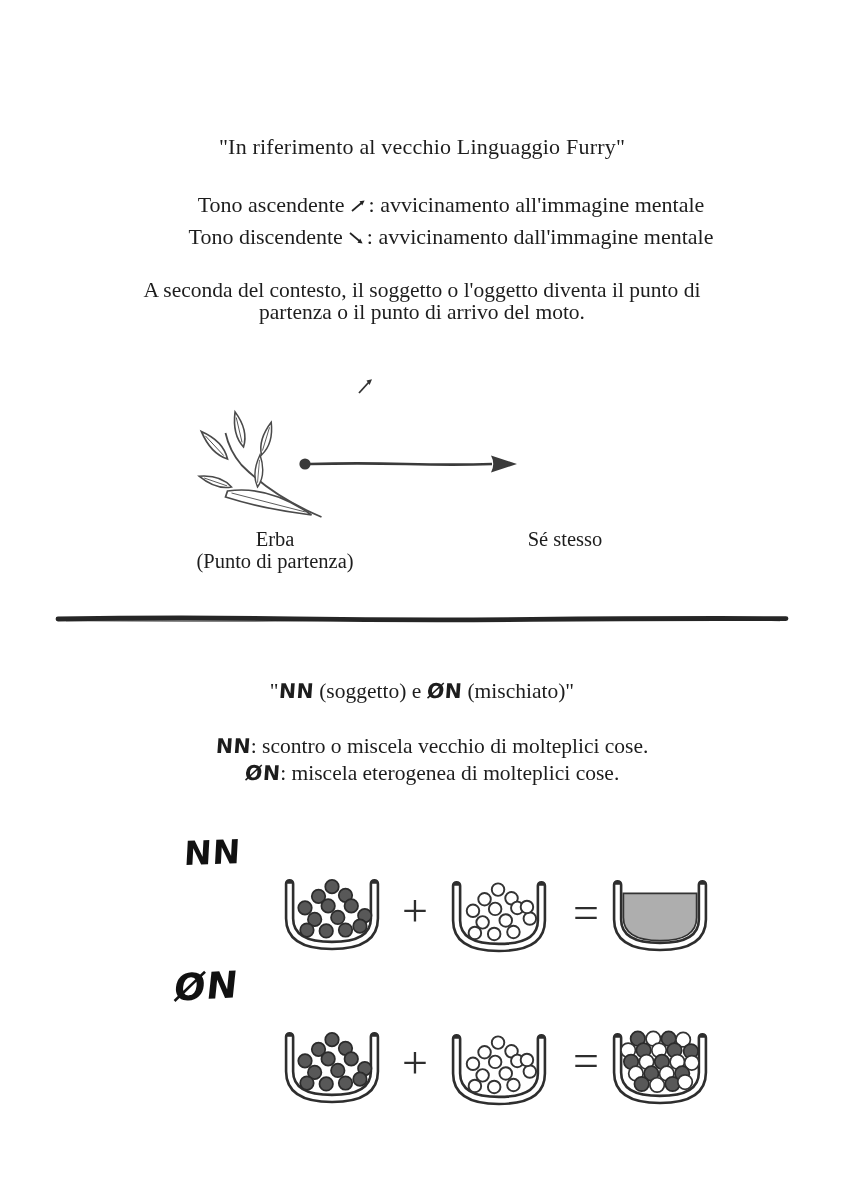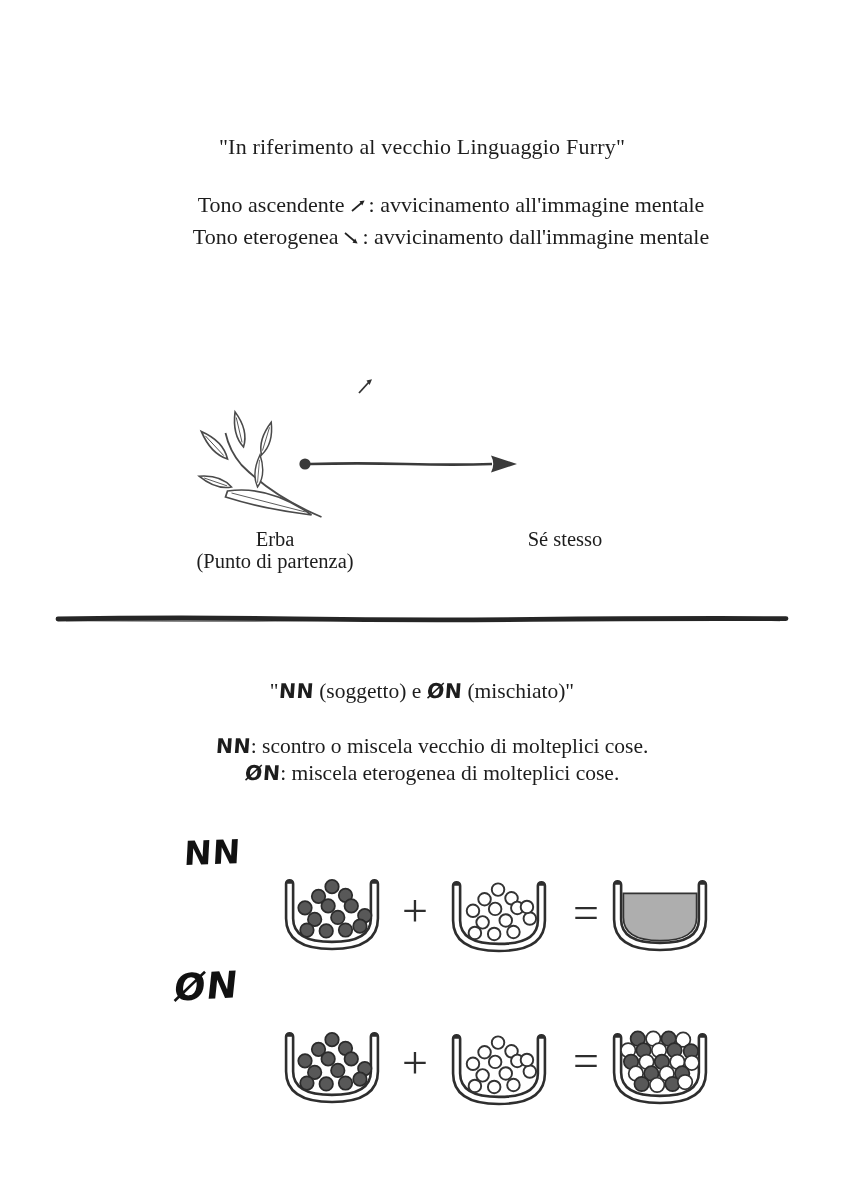--- a/index.html
+++ b/index.html
@@ -133,28 +133,30 @@
   <div class="abs centered title">"In riferimento al vecchio Linguaggio Furry"</div>
 
   <div class="abs centered tones">
     <div>
       <span>Tono ascendente</span><svg class="tone-arrow" width="16" height="14" viewBox="0 0 16 14">
         <path d="M2,12 L12,3.5" stroke="#222" stroke-width="1.7" fill="none"></path>
         <path d="M9.5,2.2 L14.6,1.6 L12.2,6.6 Z" fill="#222"></path>
       </svg><span>: avvicinamento all'immagine mentale</span>
     </div>
     <div>
-      <span>Tono eterogenea</span><svg class="tone-arrow" width="16" height="14" viewBox="0 0 16 14">
+      <span>Tono discendente</span><svg class="tone-arrow" width="16" height="14" viewBox="0 0 16 14">
         <path d="M2,2 L12,10.5" stroke="#222" stroke-width="1.7" fill="none"></path>
         <path d="M9.5,11.8 L14.6,12.4 L12.2,7.4 Z" fill="#222"></path>
       </svg><span>: avvicinamento dall'immagine mentale</span>
     </div>
   </div>
 
   <div class="abs centered context">
+    <div>A seconda del contesto, il soggetto o l'oggetto diventa il punto di</div>
+    <div>partenza o il punto di arrivo del moto.</div>
   </div>
 
   <svg class="abs ascent" width="19" height="20" viewBox="0 0 19 20">
     <path d="M3,17 L13,6" stroke="#333" stroke-width="1.8" fill="none"></path>
     <path d="M10.5,4.5 L16,3.2 L13.6,9 Z" fill="#333"></path>
   </svg>
 
   <svg class="abs plant" width="138" height="120" viewBox="0 0 135 120">
     <path d="M124,114 Q76,94 44,62 Q32,48 28,30" stroke="#4a4a4a" stroke-width="1.8" fill="none"></path>
     <use href="#leaf" transform="translate(30,56) rotate(-42)"></use>

